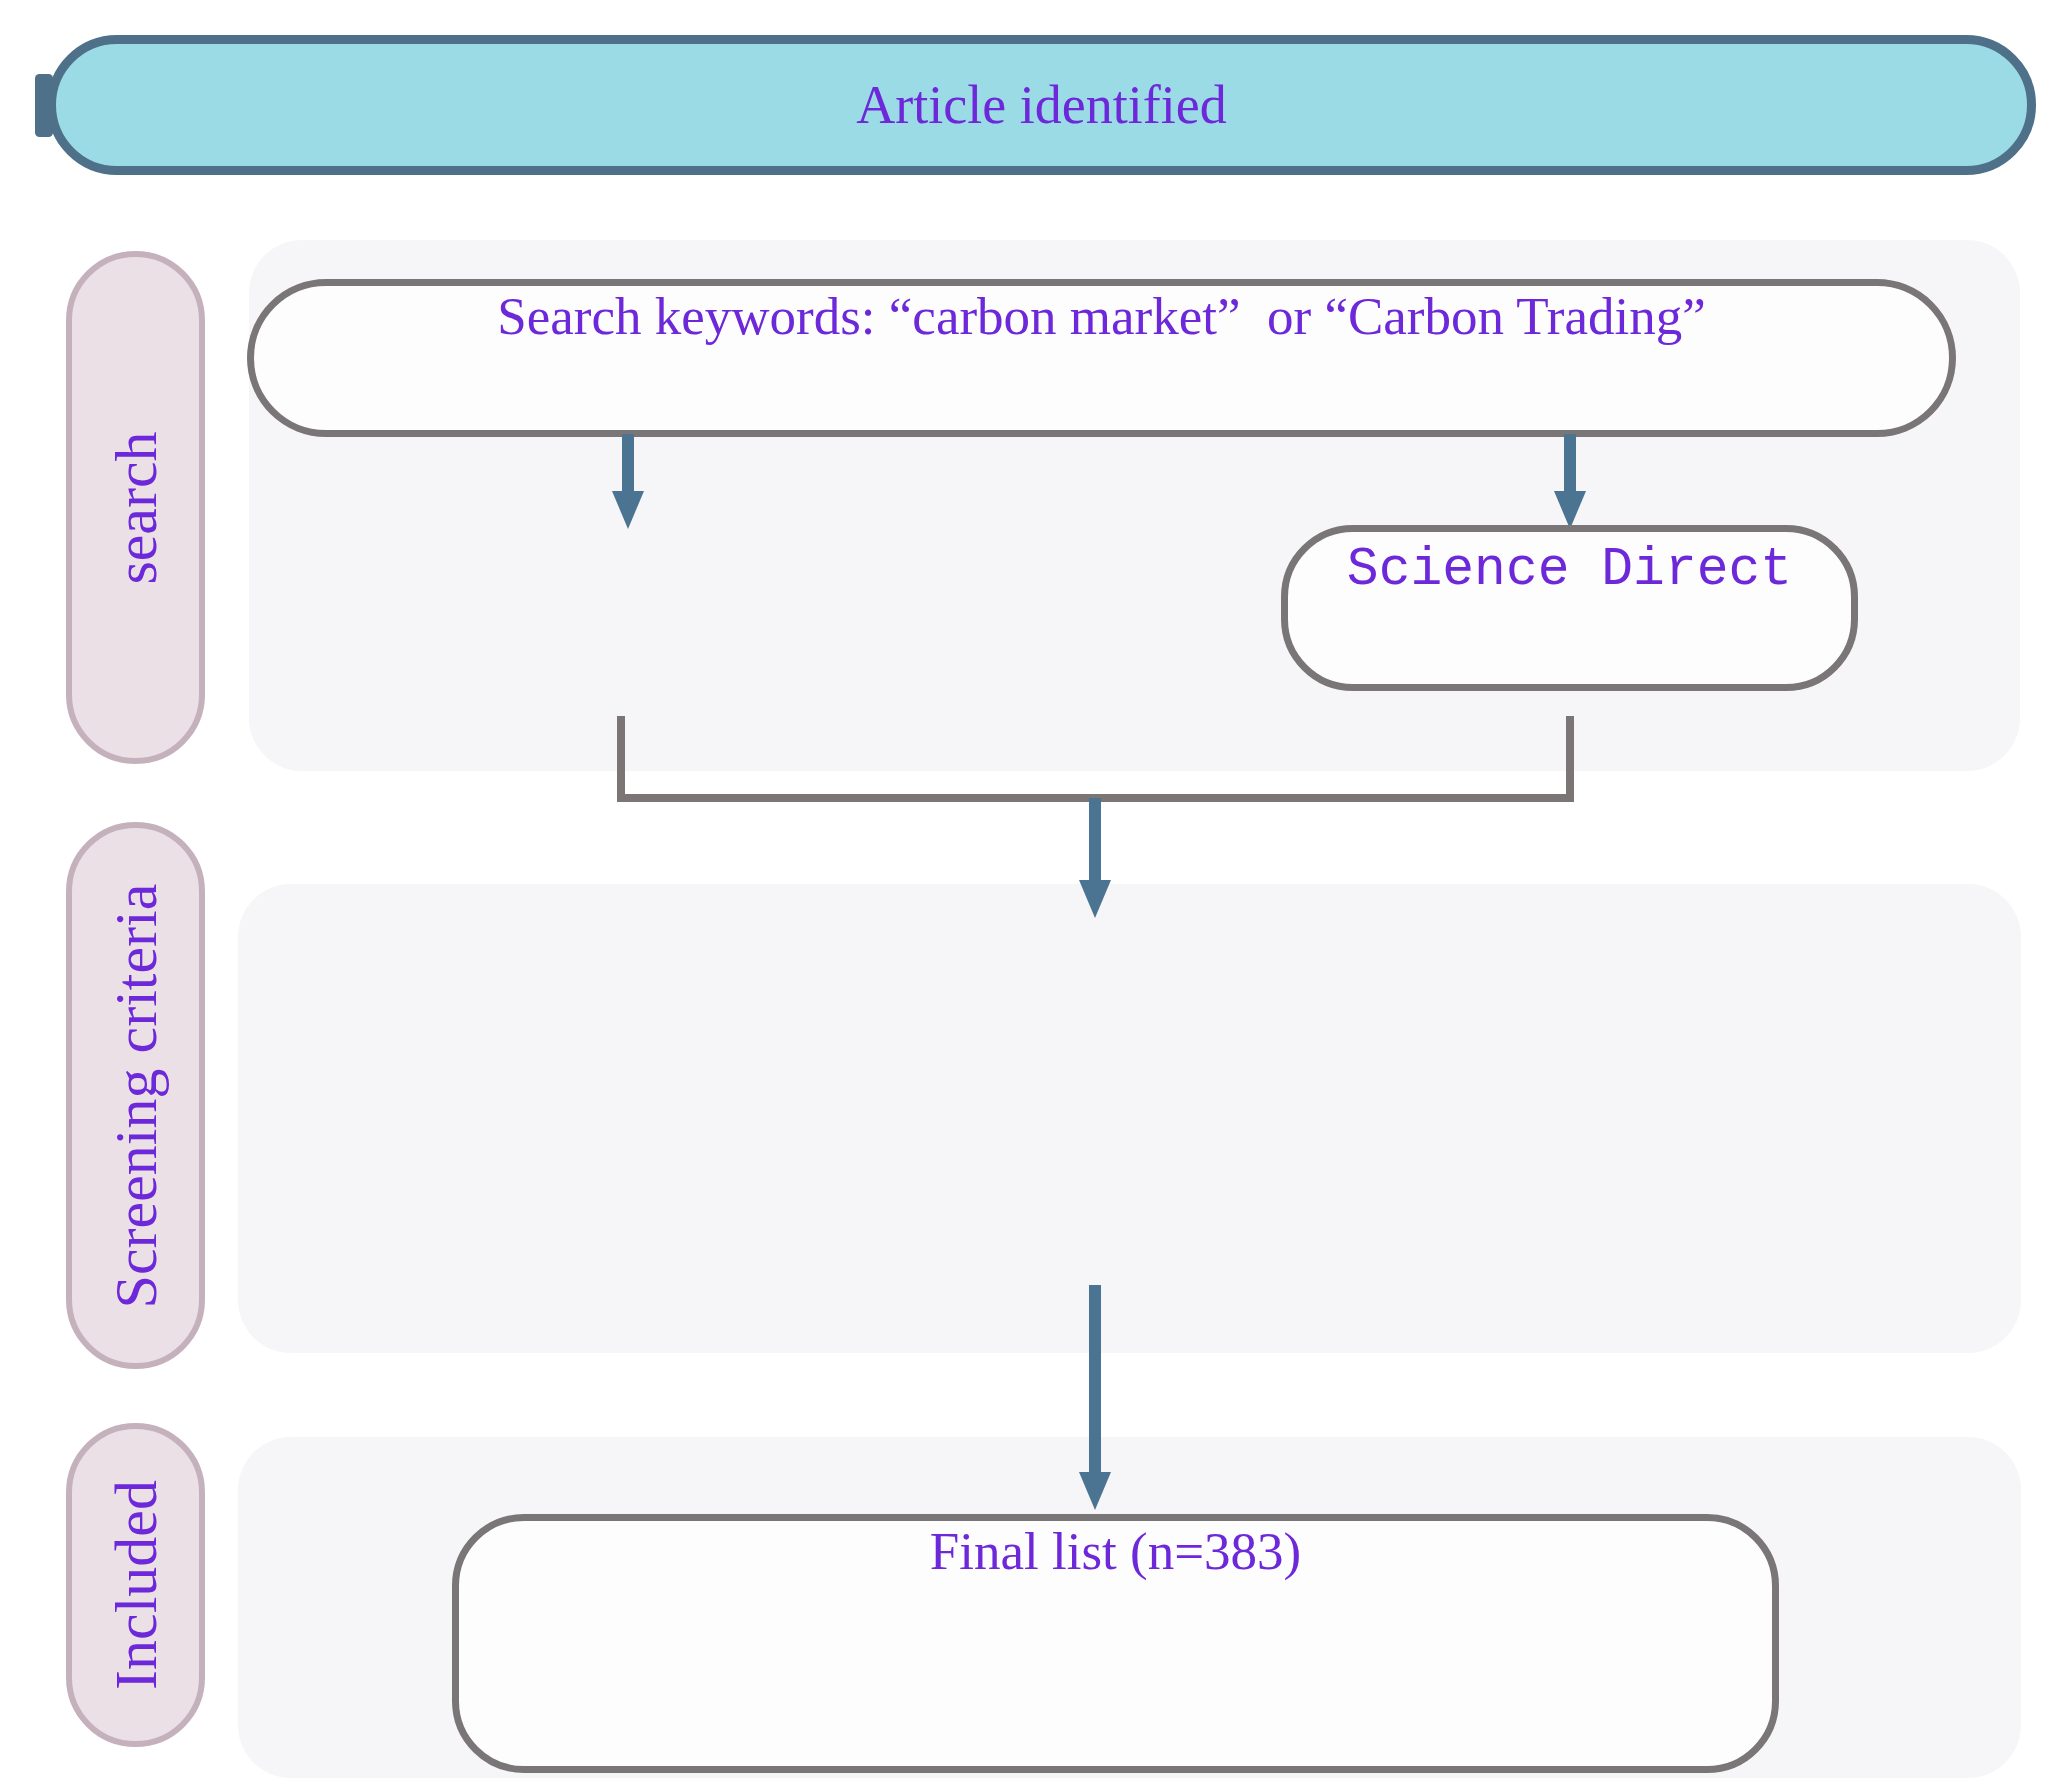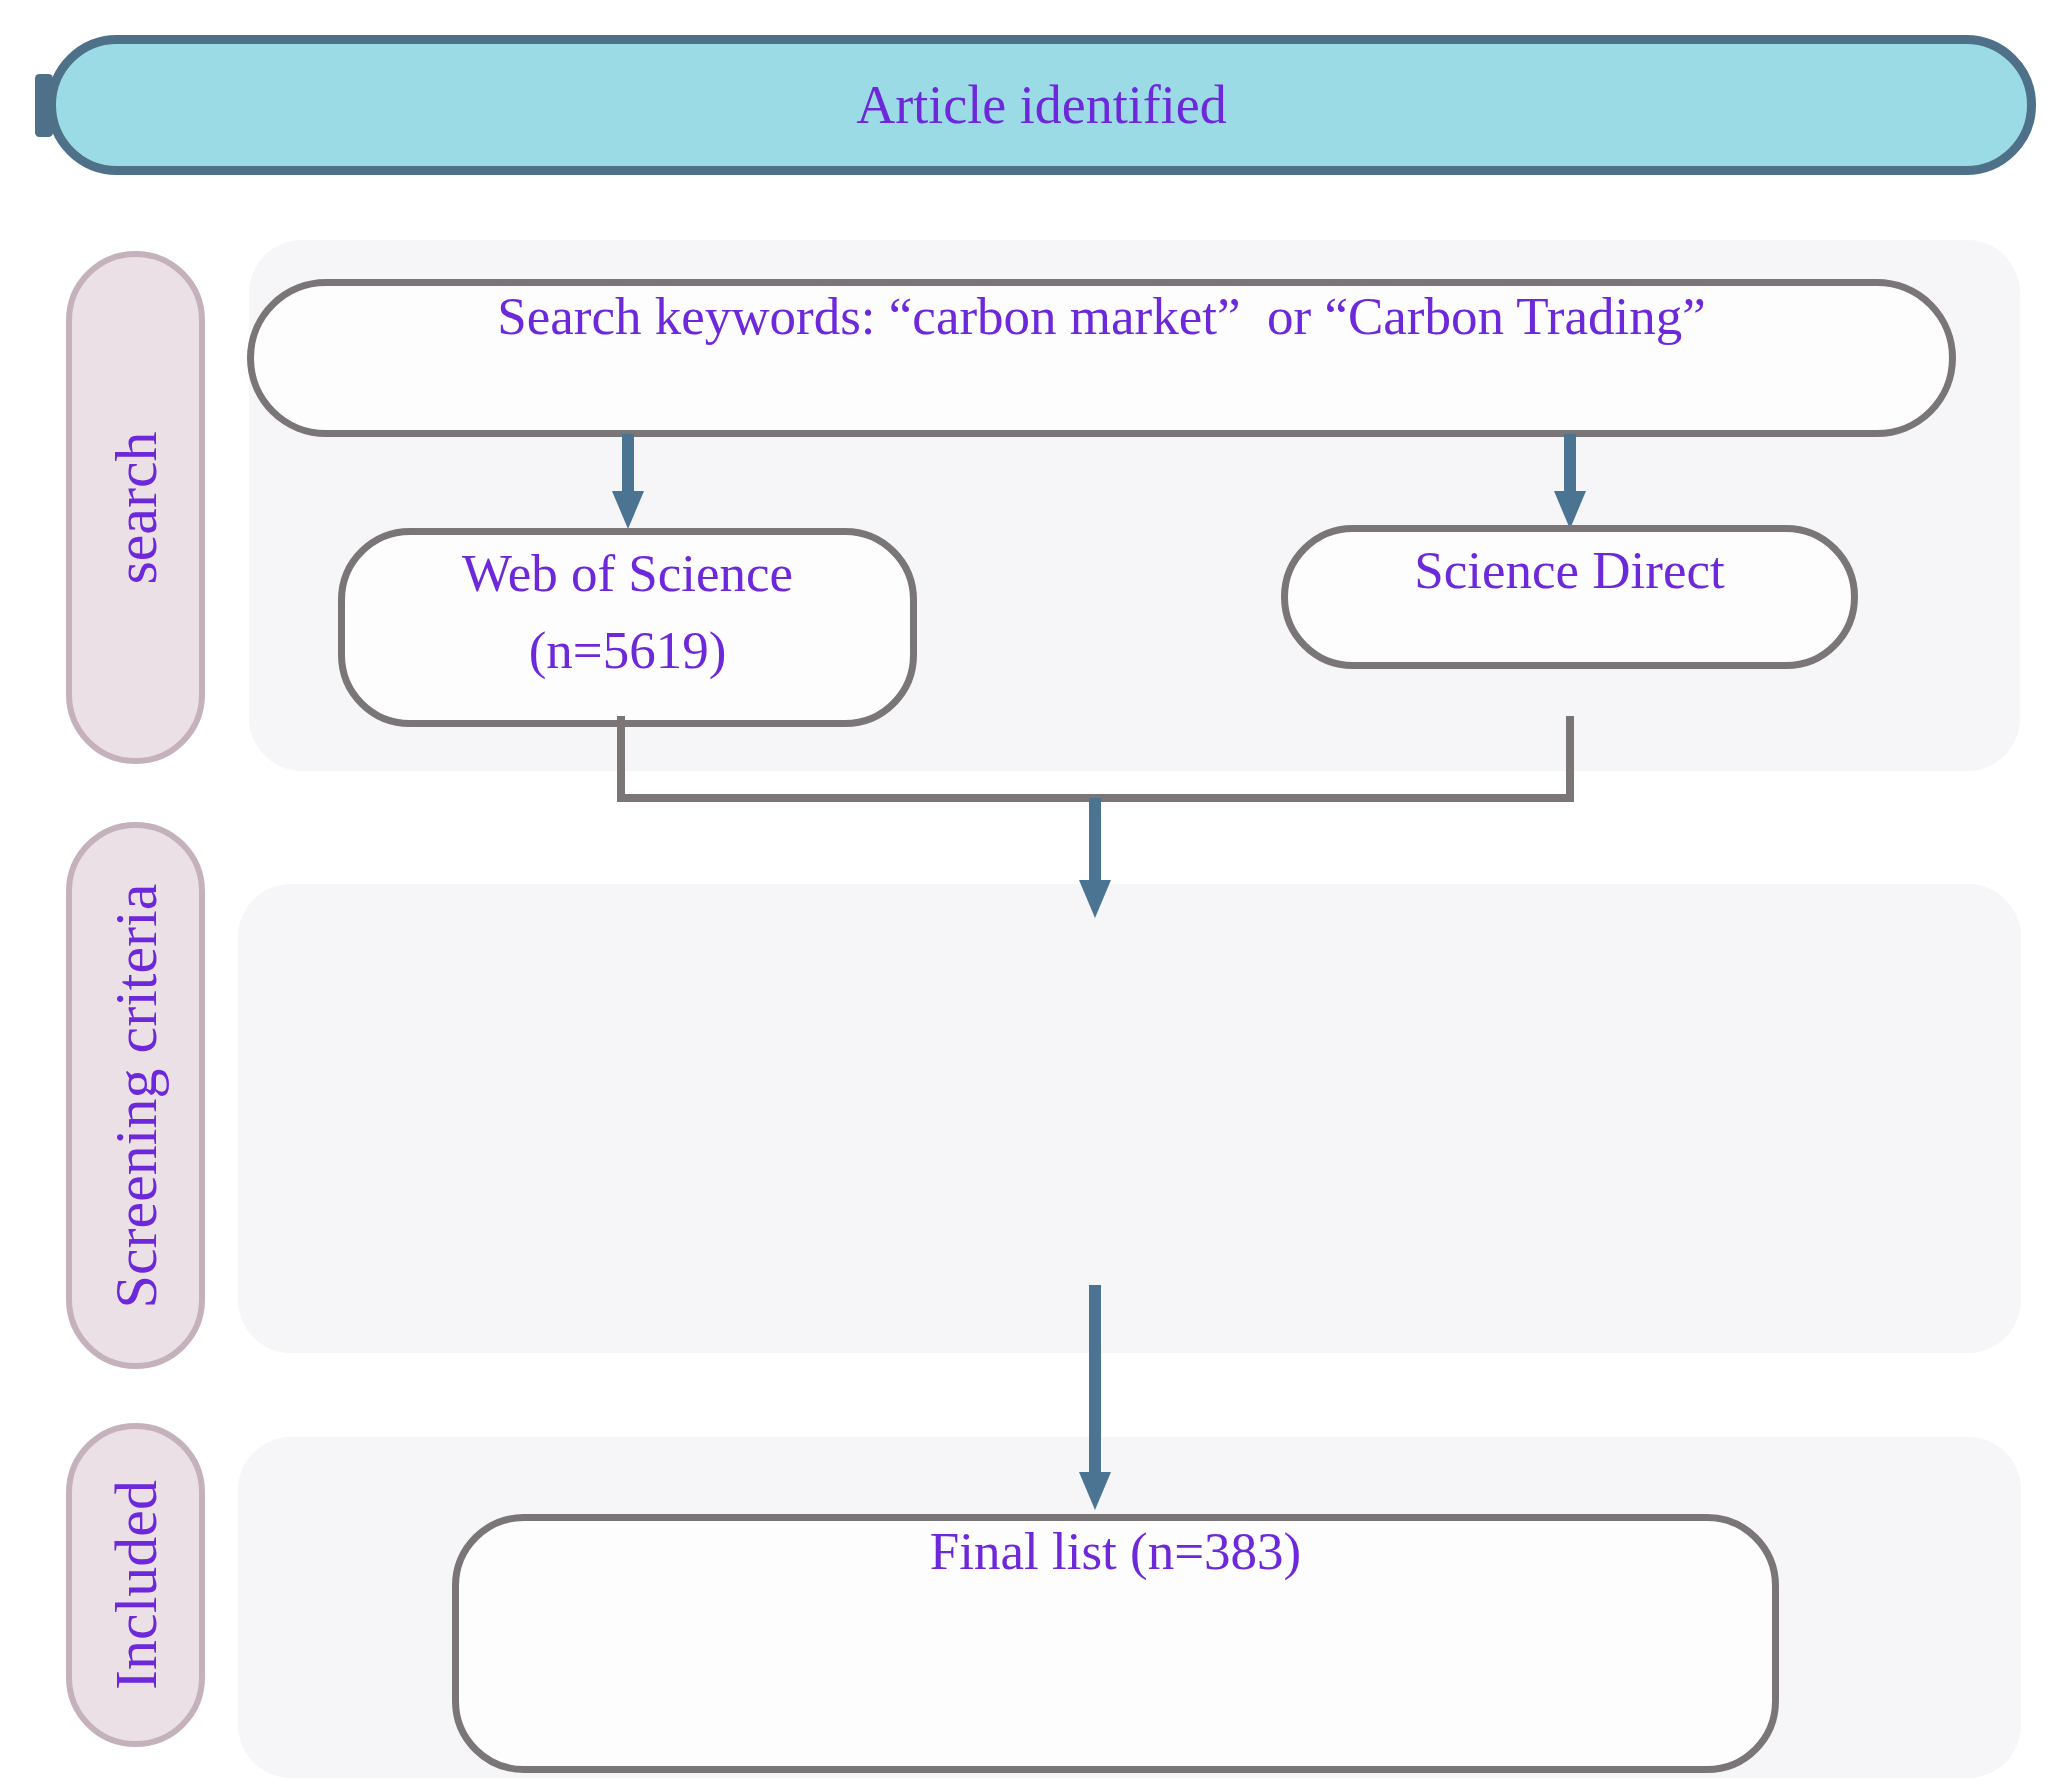--- a/index.html
+++ b/index.html
@@ -60,21 +60,21 @@
     background: #fdfdfd;
     border: 7.5px solid #7a7576;
     box-sizing: border-box;
     display: flex; flex-direction: column;
     align-items: center; justify-content: flex-start;
     text-align: center;
     font-size: 53px;
   }
   .node-keywords { left: 247px;  top: 279px;  width: 1709px; height: 158px; border-radius: 79px; white-space: pre; }
   .node-wos      { left: 338px;  top: 528px;  width: 579px;  height: 199px; border-radius: 72px;  line-height: 1.45; }
-  .node-sd       { left: 1281px; top: 525px;  width: 577px;  height: 144px; border-radius: 72px;  line-height: 1.45; }
+  .node-sd       { left: 1281px; top: 525px;  width: 577px;  height: 166px; border-radius: 72px;  line-height: 1.45; font-family: Liberation Mono, monospace; }
   .node-criteria {
     left: 305px; top: 920px; width: 1610px; height: 366px;
     border-radius: 128px;
     align-items: flex-start; text-align: left;
     padding-left: 140px; line-height: 1.5;
   }
   .node-final    { left: 452px;  top: 1514px; width: 1327px; height: 259px; border-radius: 72px; }
 
   
   .conn { position: absolute; background: #7b7576; }
@@ -125,24 +125,20 @@
 
   <div class="node node-keywords">
     <span>Search keywords: “carbon market”  or “Carbon Trading”</span>
   </div>
 
   <div class="arrow-shaft a1s"></div>
   <div class="arrow-head a1h"></div>
   <div class="arrow-shaft a2s"></div>
   <div class="arrow-head a2h"></div>
 
-  <div class="node node-wos">
-    <div>Web of Science</div>
-    <div>(n=5619)</div>
-  </div>
   <div class="node node-sd">
     <div>Science Direct</div>
   </div>
 
   <div class="conn conn-wos-v"></div>
   <div class="conn conn-sd-v"></div>
   <div class="conn conn-h"></div>
 
   <div class="arrow-shaft a3s"></div>
   <div class="arrow-head a3h"></div>

